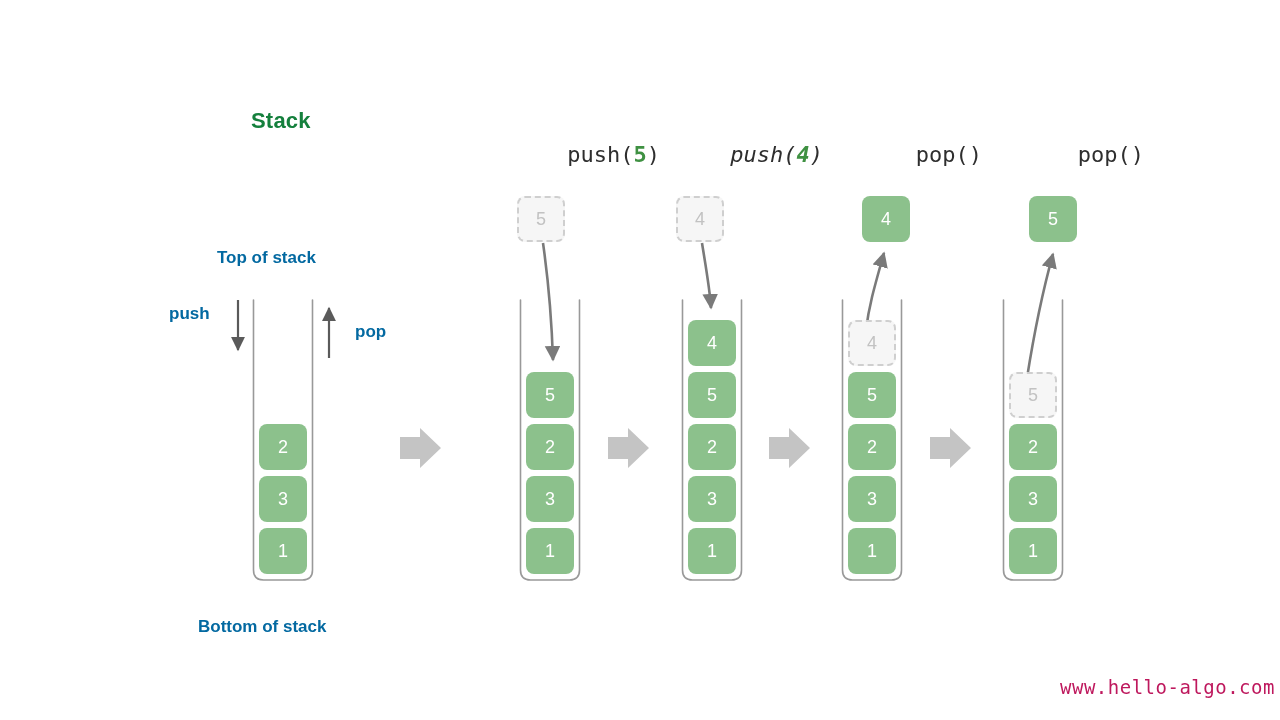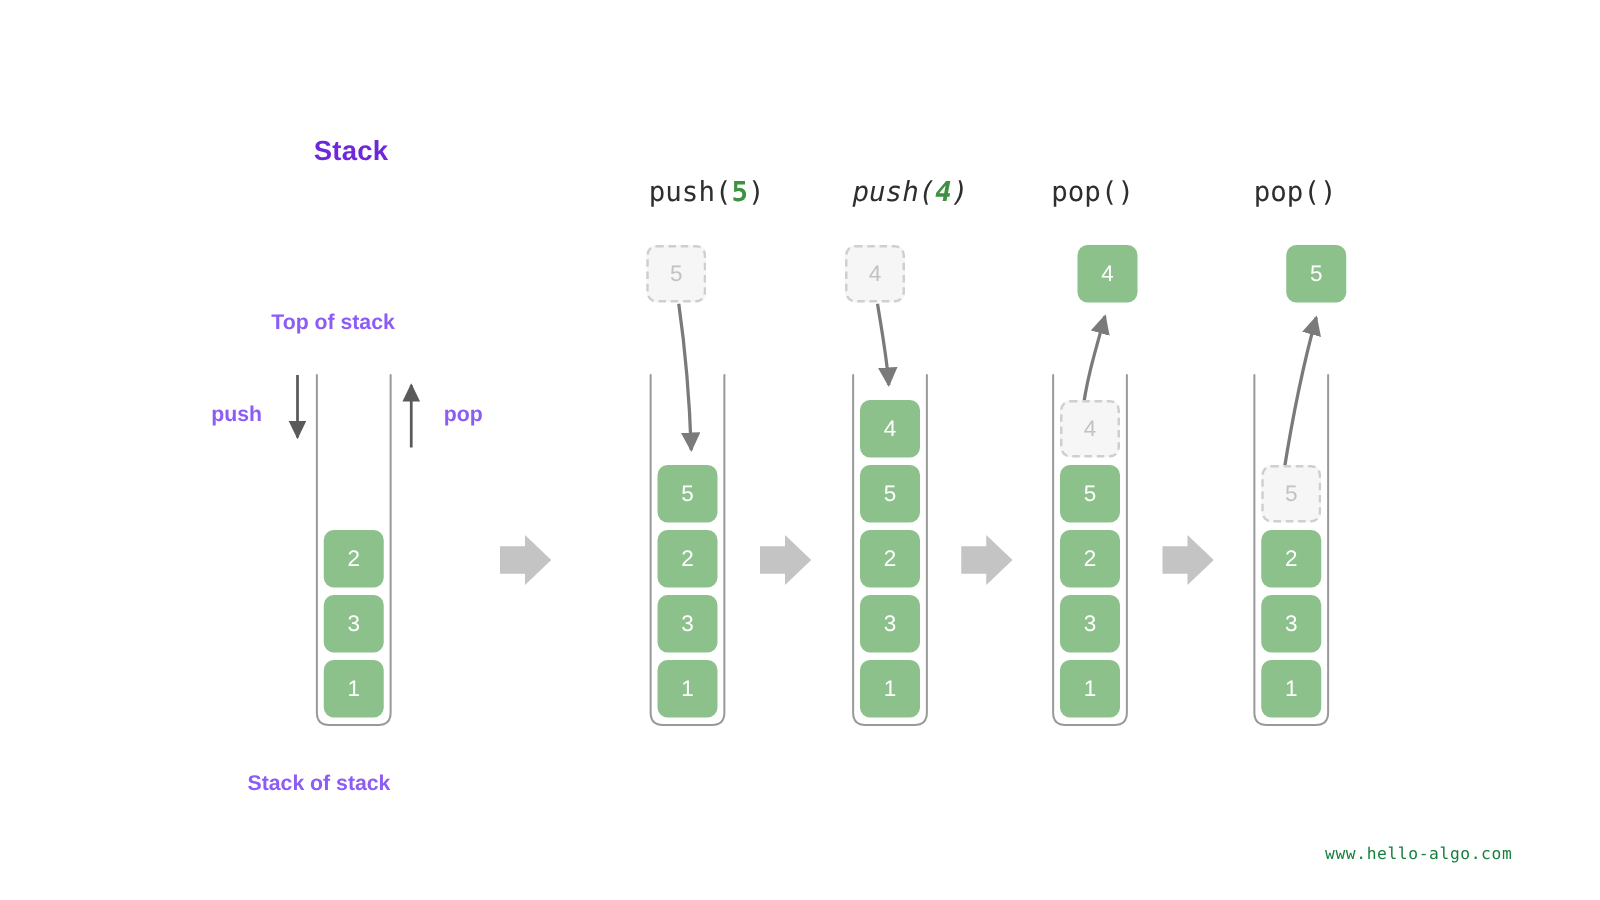--- a/index.html
+++ b/index.html
@@ -22,44 +22,45 @@
     height: 720px;
   }
   .abs { position: absolute; }
 
   
   #title {
     left: 251px;
     top: 108px;
     font-size: 22px;
     font-weight: bold;
-    color: #6d28d9;
+    color: #15803d;
     letter-spacing: 0.2px;
     white-space: nowrap;
   }
 
   
   .annot {
     font-size: 17px;
     font-weight: bold;
-    color: #8b5cf6;
+    color: #0369a1;
     white-space: nowrap;
   }
   #top-of-stack-label { left: 217px; top: 248px; }
   #bottom-of-stack-label { left: 198px; top: 617px; }
-  #push-label { left: 169px; top: 322px; }
+  #push-label { left: 169px; top: 304px; }
   #pop-label  { left: 355px; top: 322px; }
 
   
   .op-label {
     font-family: "DejaVu Sans Mono", "Liberation Mono", monospace;
     font-size: 22px;
     color: #2e2e2e;
     white-space: nowrap;
-    text-align: left;
+    text-align: right;
+    margin-left: 41px;
   }
   .op-val { color: #3f9142; font-weight: bold; }
 
   
   .stack-col { position: absolute; }
 
   
   .cell {
     position: absolute;
     width: 48px;
@@ -82,36 +83,36 @@
   .cell.floating {
     background: #8cc18c;
     color: #ffffff;
   }
 
   
   #watermark {
     left: 1060px;
     top: 676px;
     font-family: "DejaVu Sans Mono", "Liberation Mono", monospace;
-    font-size: 13px;
-    color: #15803d;
+    font-size: 19px;
+    color: #be185d;
     letter-spacing: 0.5px;
     white-space: nowrap;
   }
   svg { overflow: visible; }
 </style>
 </head>
 <body>
 
 <div id="canvas">
 
   <div class="abs" id="title">Stack</div>
 
   <div class="abs annot" id="top-of-stack-label">Top of stack</div>
-  <div class="abs annot" id="bottom-of-stack-label">Stack of stack</div>
+  <div class="abs annot" id="bottom-of-stack-label">Bottom of stack</div>
   <div class="abs annot" id="push-label">push</div>
   <div class="abs annot" id="pop-label">pop</div>
 
   <svg class="abs" width="1280" height="720" style="left:0;top:0;">
     <defs>
       <marker id="arrowhead" markerWidth="7" markerHeight="7" refX="5.4" refY="3" orient="auto">
         <path d="M0,0 L6,3 L0,6 z" fill="#7a7a7a"></path>
       </marker>
       <marker id="arrowhead-thin" markerWidth="8" markerHeight="8" refX="6" refY="3.2" orient="auto">
         <path d="M0,0 L6.6,3.2 L0,6.4 z" fill="#5a5a5a"></path>

